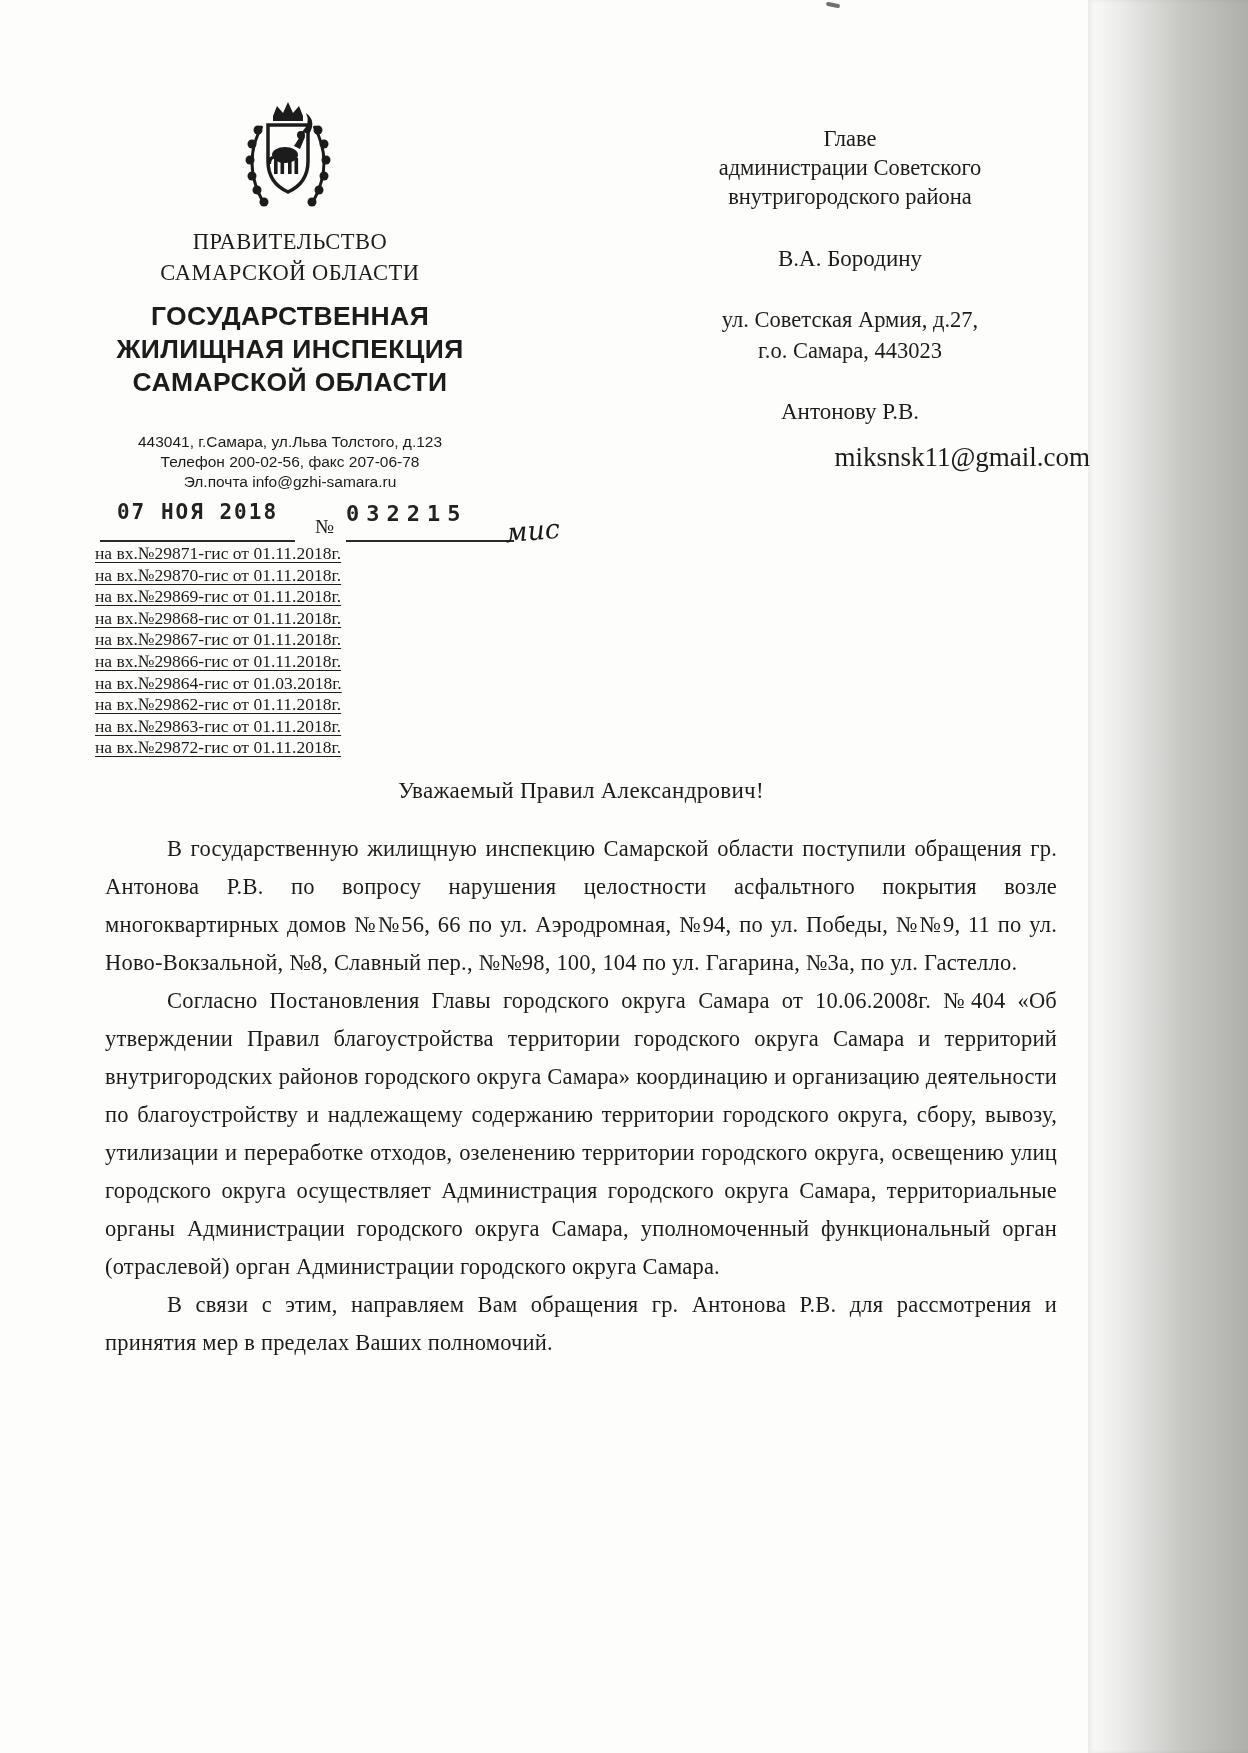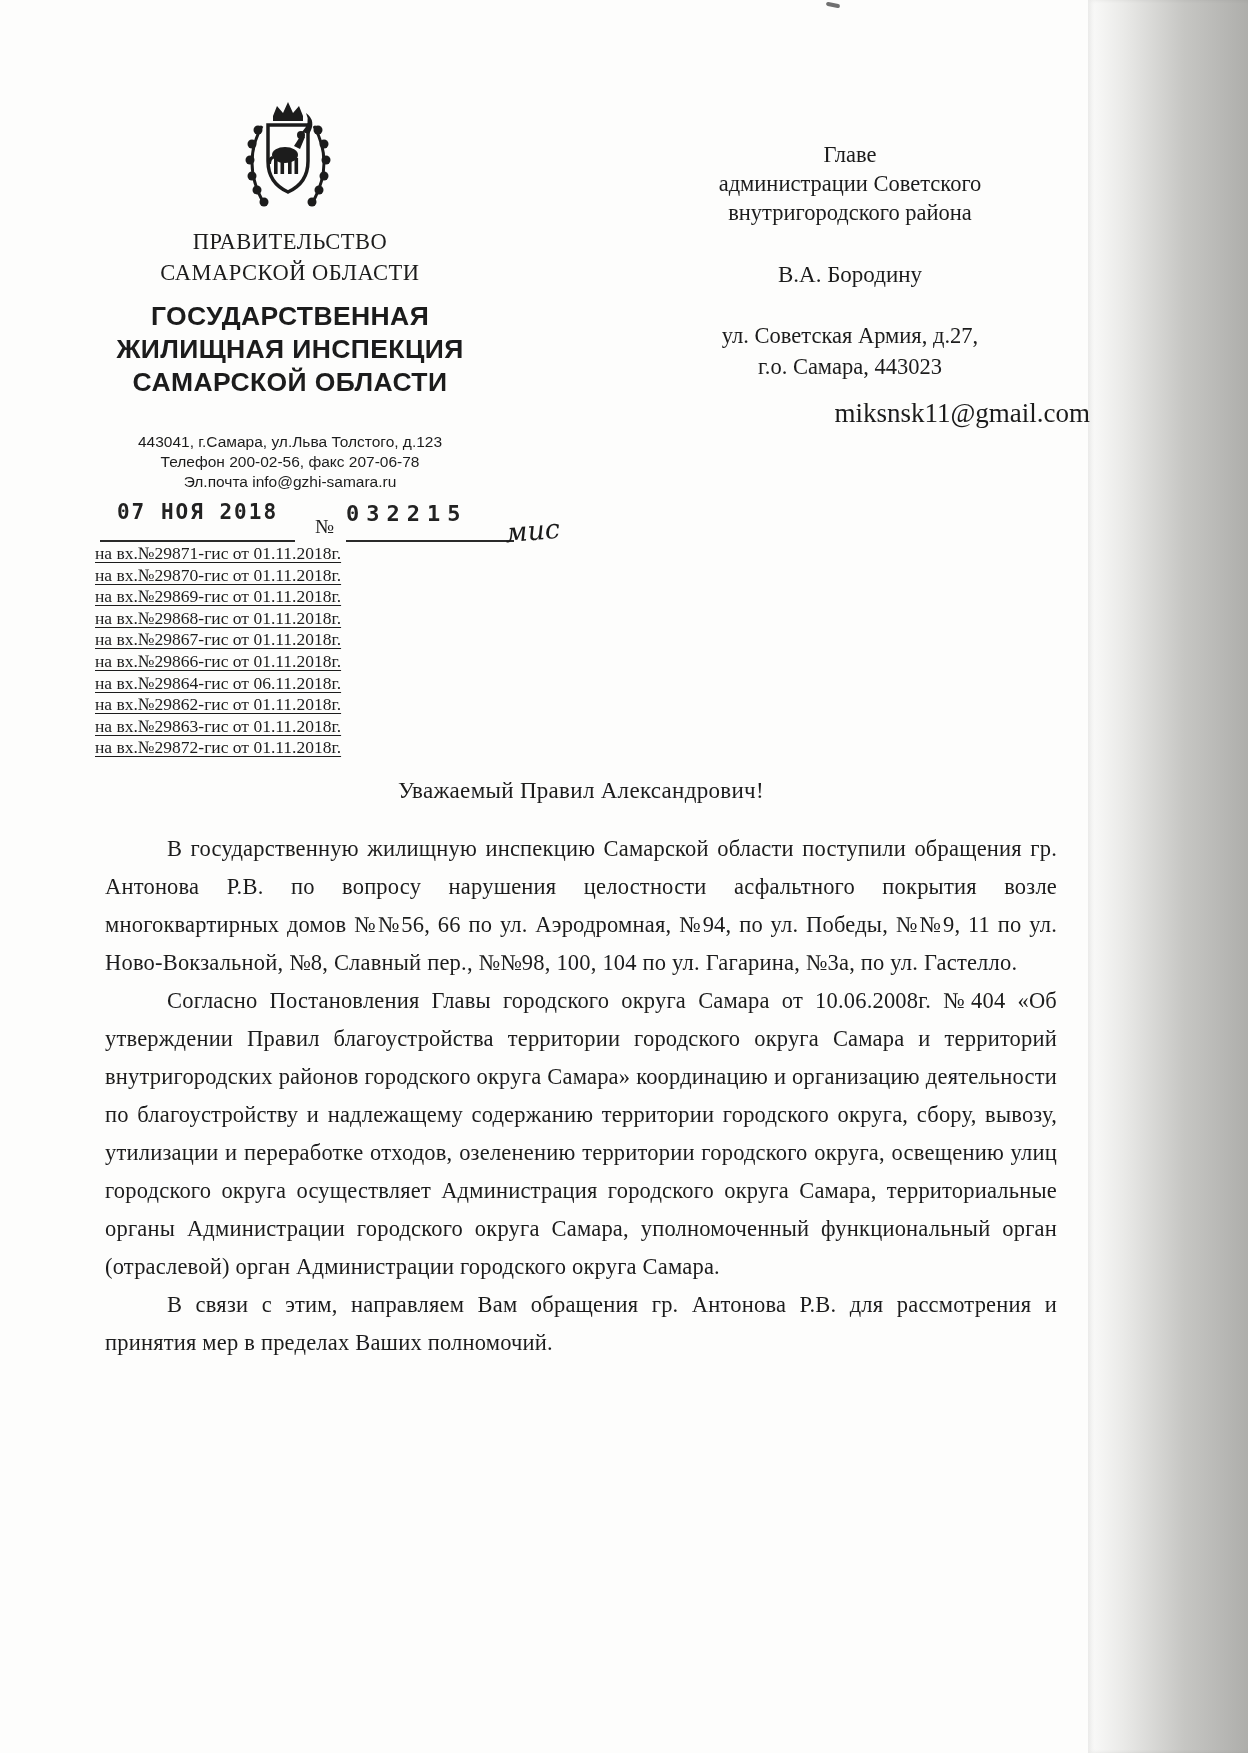--- a/index.html
+++ b/index.html
@@ -37,21 +37,21 @@
   .doc-num { font-family:"DejaVu Sans Mono", monospace; font-size:22px; font-weight:bold;
     letter-spacing:7px; color:#222; }
   .hand-suffix { font-family:"DejaVu Serif", serif; font-style:italic; font-size:27px;
     position:absolute; right:-46px; bottom:-6px; transform:rotate(-5deg); color:#1a1a1a; }
 
   
   .refs { position:absolute; left:95px; top:543px; font-size:17.5px; line-height:21.6px; }
   .ref-line { text-decoration:underline; text-underline-offset:3px; text-decoration-thickness:1px; }
 
   
-  .recipient { position:absolute; left:610px; top:140px; width:480px; text-align:center;
+  .recipient { position:absolute; left:610px; top:124px; width:480px; text-align:center;
     font-size:22.5px; line-height:29px; }
   .r-name  { margin-top:33px; font-size:23px; }
   .r-addr  { margin-top:31px; line-height:31px; }
   .r-name2 { margin-top:31px; font-size:23px; }
   .r-email { margin-top:17px; font-size:27px;text-align:right; }
 
   
   .salutation { position:absolute; left:105px; top:778px; width:952px; text-align:center;
     font-size:23px; letter-spacing:0.3px; }
   .letter-body { position:absolute; left:105px; top:830px; width:952px; text-align:justify;
@@ -124,35 +124,36 @@
     <span class="stamp-date">07 НОЯ 2018</span><span class="num-label">№</span><span class="doc-num-box"><span class="doc-num">032215</span><span class="hand-suffix">мис</span></span>
   </div>
 
   <div class="refs">
     <div class="ref-line">на вх.№29871-гис от 01.11.2018г.</div>
     <div class="ref-line">на вх.№29870-гис от 01.11.2018г.</div>
     <div class="ref-line">на вх.№29869-гис от 01.11.2018г.</div>
     <div class="ref-line">на вх.№29868-гис от 01.11.2018г.</div>
     <div class="ref-line">на вх.№29867-гис от 01.11.2018г.</div>
     <div class="ref-line">на вх.№29866-гис от 01.11.2018г.</div>
-    <div class="ref-line">на вх.№29864-гис от 06.11.2018г.</div>
+    <div class="ref-line">на вх.№29864-гис от 01.03.2018г.</div>
     <div class="ref-line">на вх.№29862-гис от 01.11.2018г.</div>
     <div class="ref-line">на вх.№29863-гис от 01.11.2018г.</div>
     <div class="ref-line">на вх.№29872-гис от 01.11.2018г.</div>
   </div>
 
   <div class="recipient">
     <div>Главе</div>
     <div>администрации Советского</div>
     <div>внутригородского района</div>
     <div class="r-name">В.А. Бородину</div>
     <div class="r-addr">
       <div>ул. Советская Армия, д.27,</div>
       <div>г.о. Самара, 443023</div>
     </div>
+    <div class="r-name2">Антонову Р.В.</div>
     <div class="r-email">miksnsk11@gmail.com</div>
   </div>
 
   <div class="salutation">Уважаемый Правил Александрович!</div>
 
   <div class="letter-body">
     <p>В государственную жилищную инспекцию Самарской области поступили обращения гр. Антонова Р.В. по вопросу нарушения целостности асфальтного покрытия возле многоквартирных домов №№56, 66 по ул. Аэродромная, №94, по ул. Победы, №№9, 11 по ул. Ново-Вокзальной, №8, Славный пер., №№98, 100, 104 по ул. Гагарина, №3а, по ул. Гастелло.</p>
     <p>Согласно Постановления Главы городского округа Самара от 10.06.2008г. №404 «Об утверждении Правил благоустройства территории городского округа Самара и территорий внутригородских районов городского округа Самара» координацию и организацию деятельности по благоустройству и надлежащему содержанию территории городского округа, сбору, вывозу, утилизации и переработке отходов, озеленению территории городского округа, освещению улиц городского округа осуществляет Администрация городского округа Самара, территориальные органы Администрации городского округа Самара, уполномоченный функциональный орган (отраслевой) орган Администрации городского округа Самара.</p>
     <p>В связи с этим, направляем Вам обращения гр. Антонова Р.В. для рассмотрения и принятия мер в пределах Ваших полномочий.</p>
   </div>

